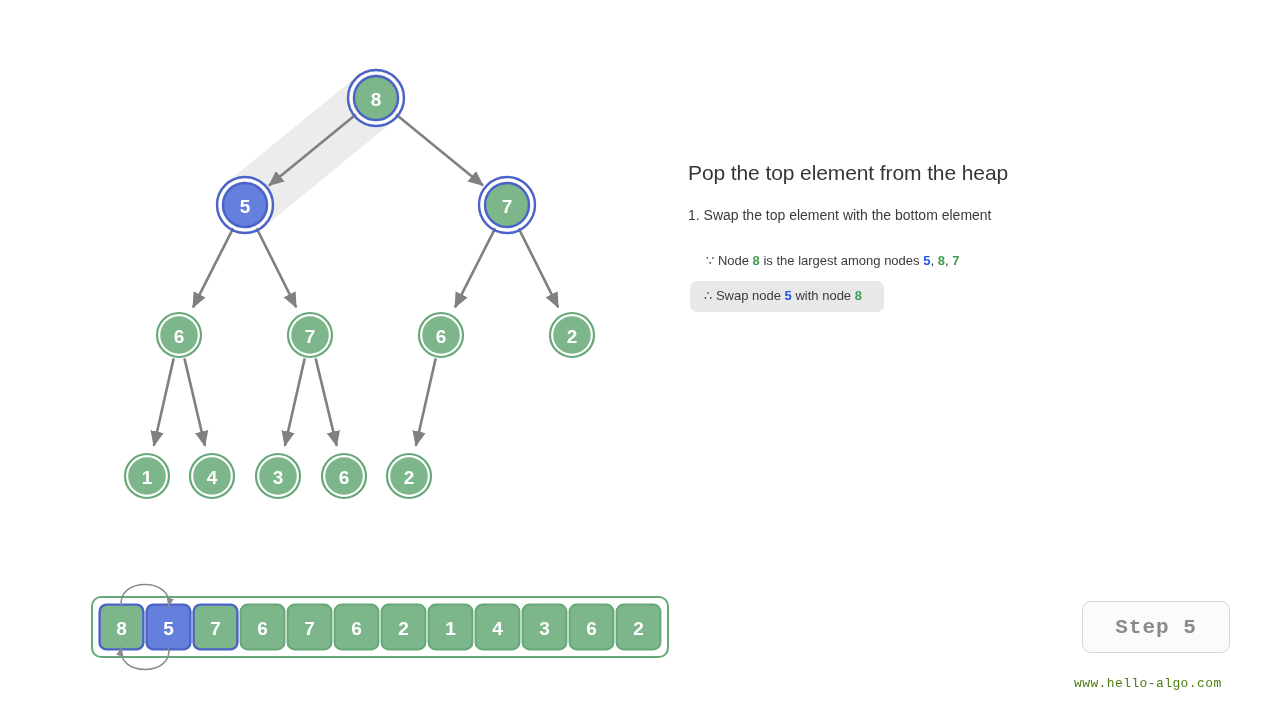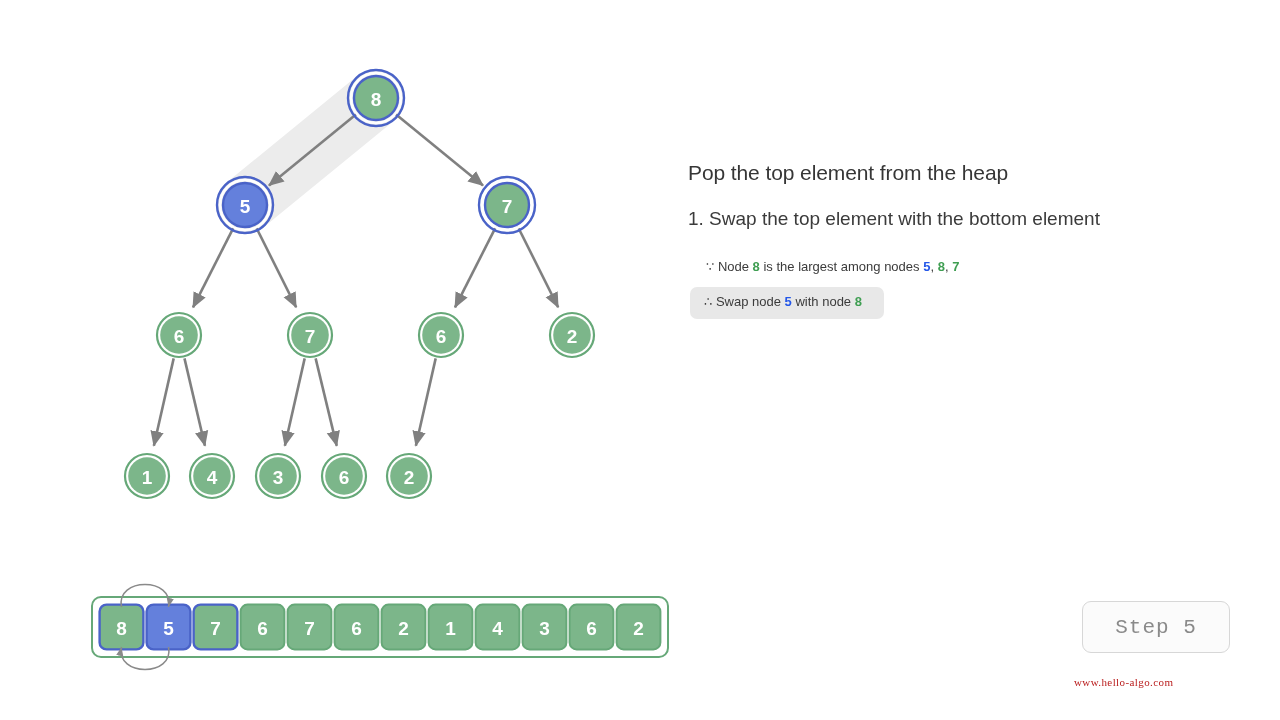--- a/index.html
+++ b/index.html
@@ -51,21 +51,21 @@
   }
   .panel-title {
     font-size: 21px;
     font-weight: 400;
     color: #363636;
     letter-spacing: -0.1px;
     margin: 0 0 22px 0;
     line-height: 1.2;
   }
   .step-line {
-    font-size: 19px;
+    font-size: 14px;
     color: #3b3b3b;
     margin-bottom: 28px;
     line-height: 1.25;
     white-space: nowrap;
   }
   .reason-line {
     font-size: 13px;
     color: #3b3b3b;
     margin-left: 18px;
     margin-bottom: 11px;
@@ -91,33 +91,33 @@
     width: 148px;
     height: 52px;
     border: 1px solid #d7d7d7;
     border-radius: 9px;
     background: #fbfbfb;
     display: flex;
     align-items: center;
     justify-content: center;
     font-family: "Liberation Mono", monospace;
     font-size: 21px;
-    font-weight: 400;
+    font-weight: 700;
     color: #8a8a8a;
     letter-spacing: 1px;
     box-sizing: border-box;
   }
 
   .watermark {
     position: absolute;
     left: 1074px;
     top: 676px;
-    font-family: Liberation Serif, serif;
-    font-size: 11px;
-    color: #b91c1c;
+    font-family: Liberation Mono, monospace;
+    font-size: 13px;
+    color: #4d7c0f;
     letter-spacing: 0.4px;
   }
 </style>
 </head>
 <body>
 
 <svg id="diagram-svg" viewBox="0 0 1280 720">
   <defs>
     <marker id="arrowhead" markerWidth="7" markerHeight="7" refX="5.6" refY="3" orient="auto" markerUnits="strokeWidth">
       <path d="M0,0.4 L6,3 L0,5.6 z" fill="#808080"></path>

